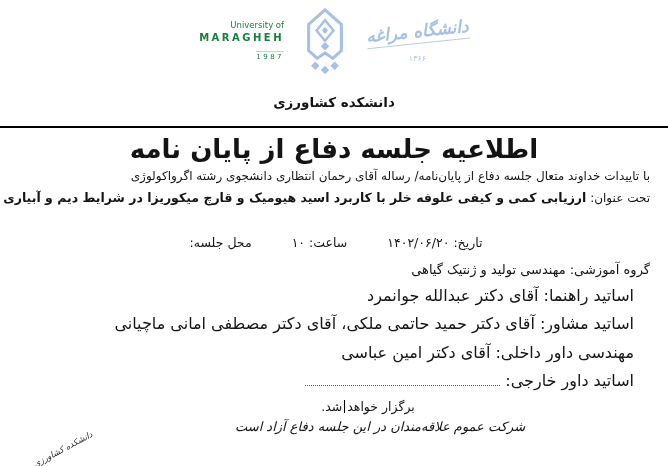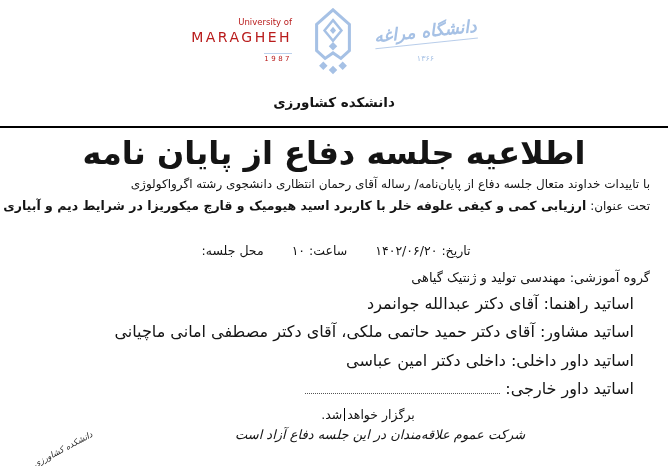--- a/index.html
+++ b/index.html
@@ -3,39 +3,39 @@
 <meta charset="utf-8">
 <style>
   html,body { margin:0; padding:0; background:#e9e9e9; }
   .page {
     width:668px; height:466px; background:#ffffff; margin:0 auto;
     font-family:"DejaVu Sans", sans-serif; color:#141414;
     position:relative; overflow:hidden; box-sizing:border-box;
   }
   
   .logo-row { display:flex; justify-content:center; align-items:center; gap:12px; padding-top:6px; height:72px; }
-  .logo-en { text-align:right; color:#b91c1c; line-height:1.3; }
+  .logo-en { text-align:right; color:#15803d; line-height:1.3; }
   .logo-en .en1 { font-size:8.5px; }
-  .logo-en .en2 { font-size:14px; font-weight:normal; letter-spacing:2.5px; }
+  .logo-en .en2 { font-size:10px; font-weight:bold; letter-spacing:2.5px; }
   .logo-en .en3 { font-size:7px; letter-spacing:2.5px; border-top:1px solid rgba(166,193,229,.75); padding-top:1px; display:inline-block; }
   .emblem { width:58px; height:68px; }
   .logo-fa { color:#a6c1e5; text-align:center; direction:rtl; }
   .logo-fa .fa-name { font-size:17px; font-weight:bold; font-style:italic; transform:rotate(-6deg); border-bottom:1.5px solid rgba(166,193,229,.8); padding-bottom:2px; }
   .logo-fa .fa-year { font-size:8px; letter-spacing:4px; margin-top:10px; }
   
   .faculty { text-align:center; font-weight:bold; font-size:13.5px; margin-top:16px; }
   .rule { border-top:2px solid #000; margin-top:16px; }
-  .title { text-align:center; font-size:32px; font-weight:bold; margin:6px 0 0; }
+  .title { text-align:center; font-size:26px; font-weight:bold; margin:6px 0 0; }
   
   .body { padding:0 18px 0 22px; direction:rtl; text-align:right; }
   .intro { font-size:12px; margin:4px 0 0; white-space:nowrap; line-height:1.4; }
   .subject { font-size:12px; margin:4px 0 0; white-space:nowrap; line-height:1.5; }
   .subject-title { font-weight:bold; font-size:12.5px; }
   .dateline { text-align:center; font-size:12.5px; margin:26px 0 0; line-height:1.4; }
-  .seg-gap { margin-left:24px; }
+  .seg-gap { margin-left:36px; }
   .department { font-size:13px; font-weight:normal; margin:10px 0 0; line-height:1.4; }
   .line { font-size:16px; margin:5px 16px 0; line-height:1.45; }
   .dots { display:inline-block; width:195px; border-bottom:1.5px dotted #555; height:10px; vertical-align:baseline; }
   .closing { text-align:center; font-size:12.5px; margin:6px 0 0; position:relative; left:32px; line-height:1.4; }
   .caret { display:inline-block; width:1px; height:13px; background:#000; vertical-align:-2px; margin:0 2px; }
   .invitation { text-align:center; font-style:italic; font-size:13px; margin:3px 0 0; position:relative; left:44px; line-height:1.4; }
   .watermark { position:absolute; left:30px; bottom:12px; transform:rotate(-28deg); font-size:8.5px; font-style:italic; color:#2e2e2e; direction:rtl; }
 </style>
 </head>
 <body>
@@ -76,21 +76,21 @@
 
     <p class="dateline">
       <span class="seg-gap"><span>تاریخ:</span> <span>۱۴۰۲/۰۶/۲۰</span></span>
       <span class="seg-gap"><span>ساعت:</span> <span>۱۰</span></span>
       <span><span>محل جلسه:</span></span>
     </p>
 
     <p class="department">گروه آموزشی: مهندسی تولید و ژنتیک گیاهی</p>
     <p class="line">اساتید راهنما: آقای دکتر عبدالله جوانمرد</p>
     <p class="line">اساتید مشاور: آقای دکتر حمید حاتمی ملکی، آقای دکتر مصطفی امانی ماچیانی</p>
-    <p class="line">اساتید داور داخلی: داخلی دکتر امین عباسی</p>
+    <p class="line">مهندسی داور داخلی: آقای دکتر امین عباسی</p>
 
     <p class="line"><span>اساتید داور خارجی:</span>
       <span class="dots"></span></p>
 
     <p class="closing"><span>برگزار خواهد</span><span class="caret"></span><span>شد.</span></p>
 
     <p class="invitation">شرکت عموم علاقه‌مندان در این جلسه دفاع آزاد است</p>
   </div>
 
   <div class="watermark">دانشکده کشاورزی</div>

